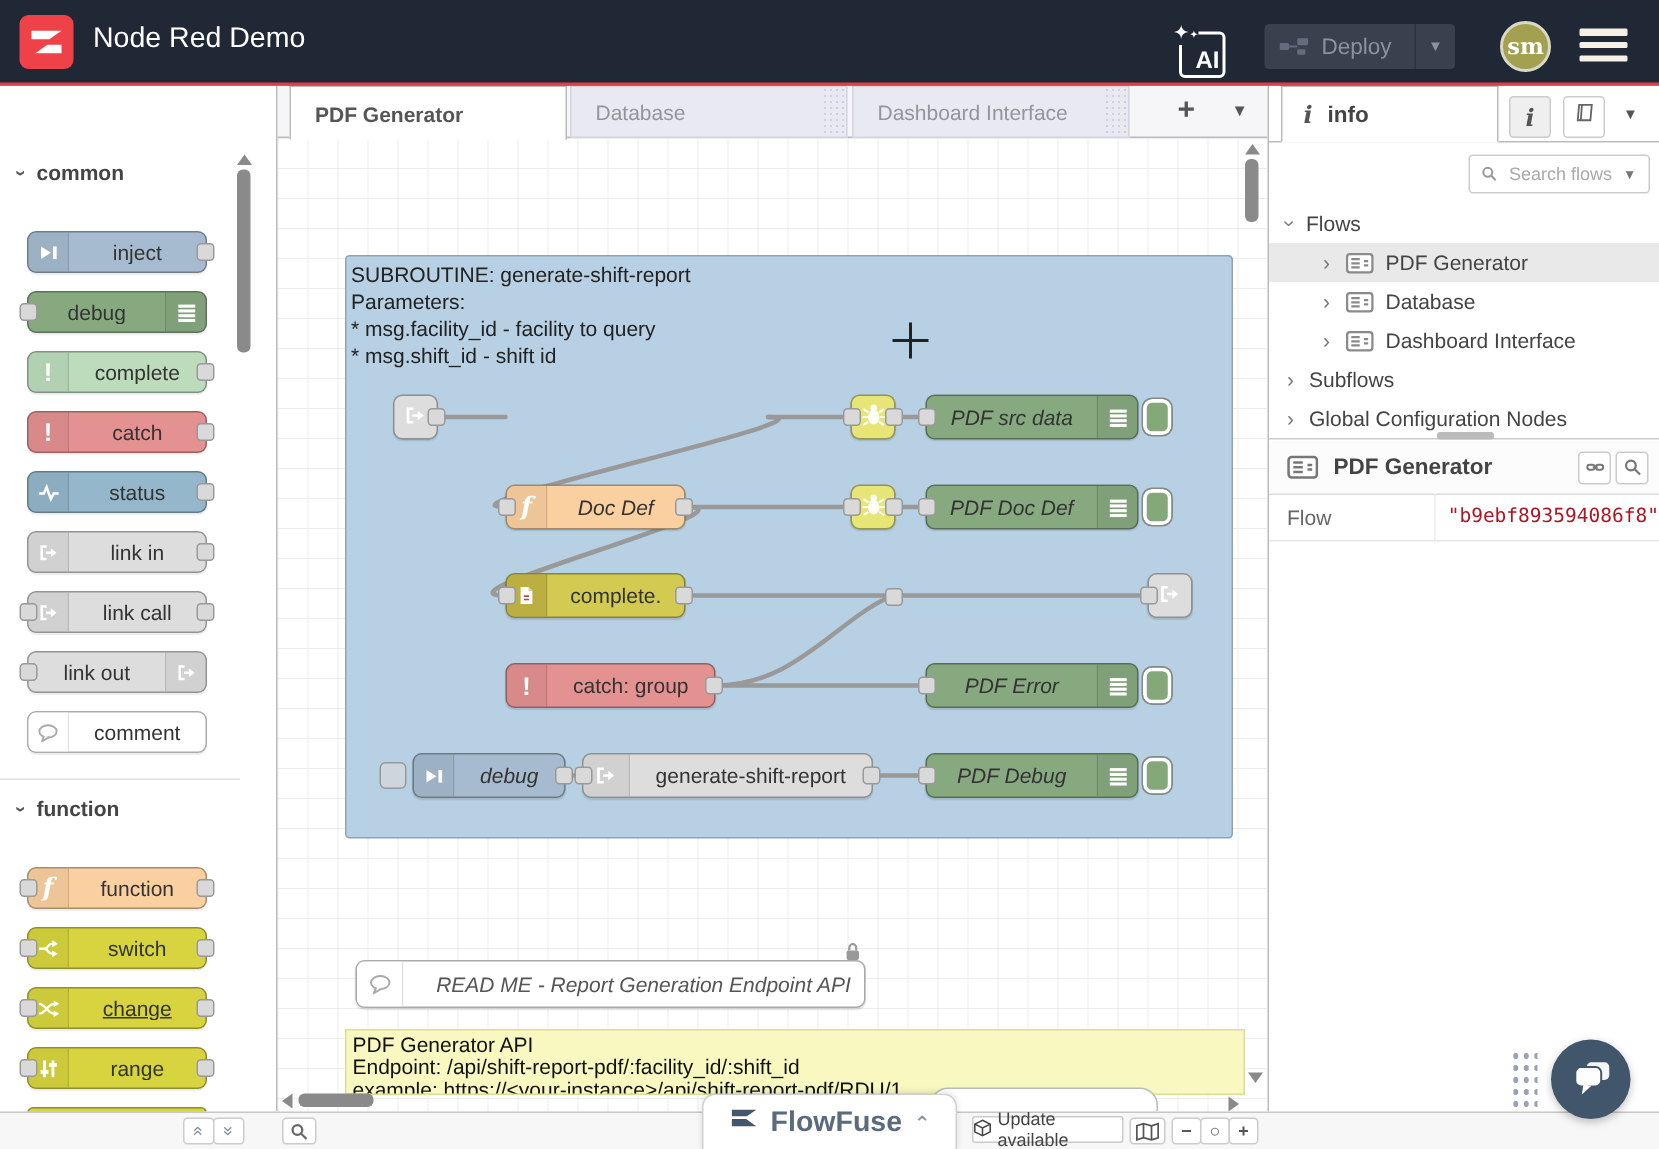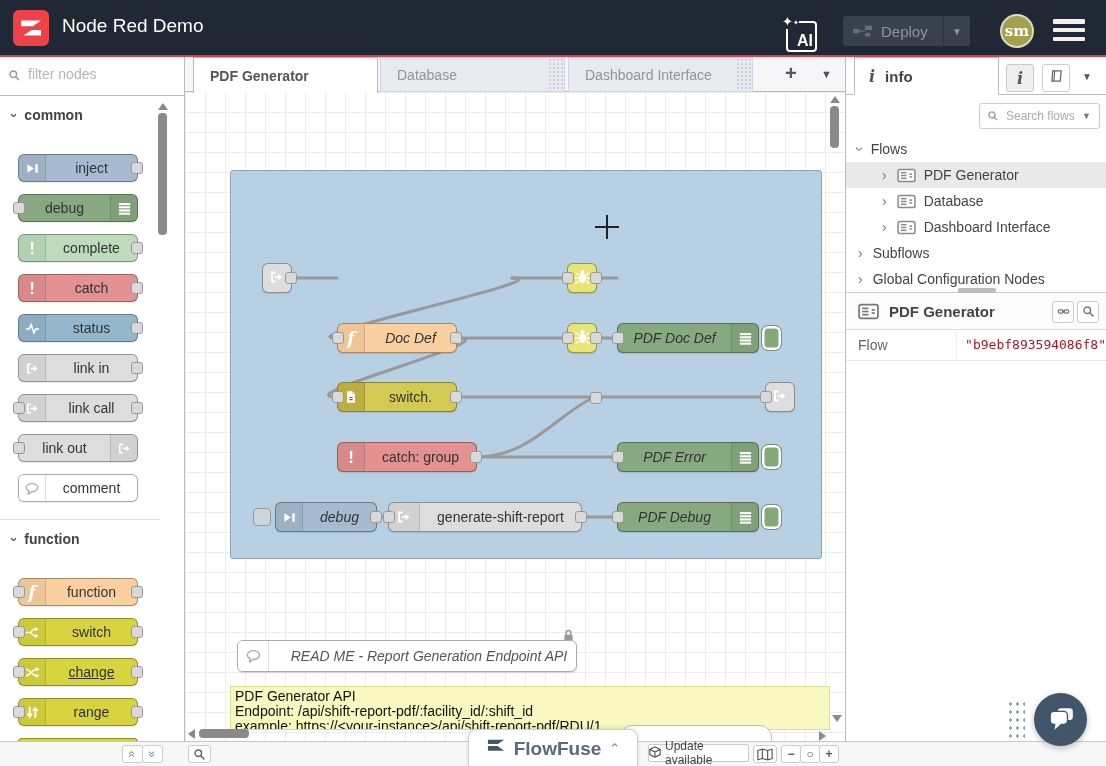--- a/index.html
+++ b/index.html
@@ -161,29 +161,20 @@
   </div>
   <div id="avatar">sm</div>
   <div id="hamburger">
       <span></span>
       <span></span>
       <span></span>
     </div>
 </div>
 
 <div id="palette">
-  <div id="filter-row">
-    <span class="abs" style="left:8px;top:11px;">
-      <svg viewBox="0 0 16 16" width="13" height="13">
-          <circle cx="6.5" cy="6.5" r="4" fill="none" stroke="#999" stroke-width="1.8"></circle>
-          <line x1="9.6" y1="9.6" x2="13.5" y2="13.5" stroke="#999" stroke-width="1.8"></line>
-        </svg>
-    </span>
-    <input type="text" placeholder="filter nodes" style="">
-  </div>
 
   <div class="cat-header" style="top:46px;">
     <span class="chev">›</span>
     <span>common</span>
   </div>
 
   <div class="pn" style="top:97px;background:#a6bbcf;">
     <span class="stripe stripeL">
         <svg viewBox="0 0 16 16" width="15" height="15">
           <path d="M2.5 3.5 L9.5 8 L2.5 12.5Z" fill="#fff"></path>
@@ -351,20 +342,21 @@
     <div class="tab inactive" style="left:383px;">
       <span>Dashboard Interface</span>
         <span class="hatch"></span>
     </div>
     <div class="abs" style="left:600px;top:5px;font-size:20px;color:#555;font-weight:bold;">+</div>
     <div class="abs" style="left:636px;top:11px;font-size:11px;color:#555;">▼</div>
   </div>
 
   <div id="canvas">
     <div id="group-box"></div>
+    <div id="group-comment"><span>SUBROUTINE: generate-shift-report</span><br><span>Parameters:</span><br><span>* msg.facility_id - facility to query</span><br><span>* msg.shift_id - shift id</span></div>
 
     <svg id="wires" width="660" height="649" style="position:absolute;left:0;top:0;">
       <path d="M107,186 L152,186"></path>
       <path d="M327,186 L382,186"></path>
       <path d="M327,186 C382,186 97,246 152,246"></path>
       <path d="M272,246 L382,246"></path>
       <path d="M272,246 C327,246 97,305 152,305"></path>
       <path d="M412,186 L432,186"></path>
       <path d="M412,246 L432,246"></path>
       <path d="M272,305 L405,305"></path>
@@ -392,20 +384,35 @@
               <line x1="4.6" y1="6.5" x2="1.5" y2="4.5"></line>
               <line x1="4.4" y1="9.5" x2="1" y2="9.5"></line>
               <line x1="4.6" y1="12.5" x2="1.5" y2="14.5"></line>
               <line x1="11.4" y1="6.5" x2="14.5" y2="4.5"></line>
               <line x1="11.6" y1="9.5" x2="15" y2="9.5"></line>
               <line x1="11.4" y1="12.5" x2="14.5" y2="14.5"></line>
             </g>
           </svg></span>
       <span class="port pR"></span>
     </div>
+    <div class="node" style="left:432px;top:171px;width:142px;background:#87a980;">
+      <span class="port pL"></span>
+      <span class="lbl it">PDF src data</span>
+      <span class="stripe stripeR">
+          <svg viewBox="0 0 16 16" width="15" height="15">
+            <g fill="#fff">
+              <rect x="2" y="2.2" width="12" height="2.2"></rect>
+              <rect x="2" y="5.6" width="12" height="2.2"></rect>
+              <rect x="2" y="9" width="12" height="2.2"></rect>
+              <rect x="2" y="12.4" width="12" height="2.2"></rect>
+            </g>
+          </svg>
+        </span>
+      <span class="toggle"></span>
+    </div>
 
     <div class="node" style="left:152px;top:231px;width:120px;background:#fbd0a0;">
       <span class="port pL"></span>
       <span class="stripe stripeL">
           <span class="f-ic">f</span>
         </span>
       <span class="lbl it">Doc Def</span>
       <span class="port pR"></span>
     </div>
     <div class="node sq" style="left:382px;top:231px;background:#e6e576;">
@@ -442,21 +449,21 @@
 
     <div class="node" style="left:152px;top:290px;width:120px;background:#d3ca52;">
       <span class="port pL"></span>
       <span class="stripe stripeL" style="background:rgba(120,95,20,0.25);">
           <svg viewBox="0 0 16 16" width="14" height="14">
             <path d="M3.5 1.5H9.5L12.5 4.5V14.5H3.5Z" fill="#fff"></path>
             <path d="M9.5 1.5V4.5H12.5Z" fill="#d8cf90"></path>
             <path d="M6 8.5h4M6 11h4" stroke="#c04a3a" stroke-width="1.2"></path>
           </svg>
         </span>
-      <span class="lbl">switch.</span>
+      <span class="lbl">complete.</span>
       <span class="port pR"></span>
     </div>
     <div class="junction" style="left:405px;top:300px;"></div>
     <div class="node sq" style="left:580px;top:290px;background:#ddd;">
       <span class="port pL"></span>
       <span><svg viewBox="0 0 16 16" width="16" height="16">
             <path d="M6.5 3.5H3V12.5H6.5" fill="none" stroke="#fff" stroke-width="1.8"></path>
             <line x1="6" y1="8" x2="10.5" y2="8" stroke="#fff" stroke-width="1.8"></line>
             <path d="M9.5 4.8 L13.5 8 L9.5 11.2Z" fill="#fff"></path>
           </svg></span>

